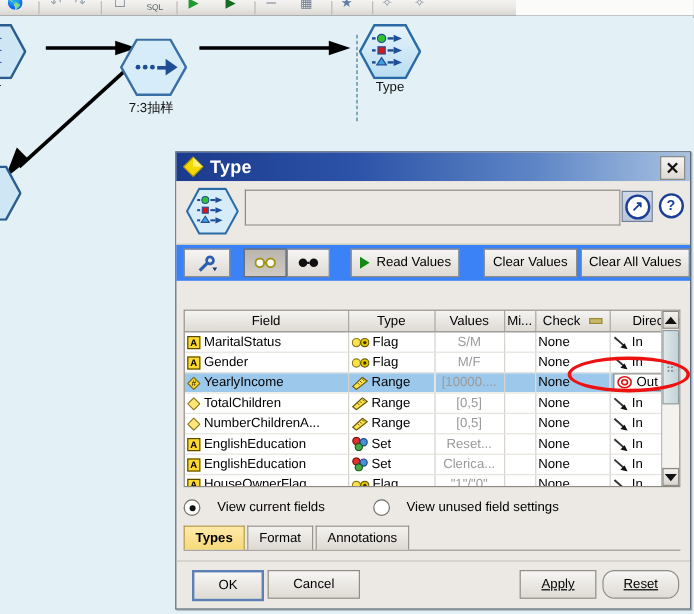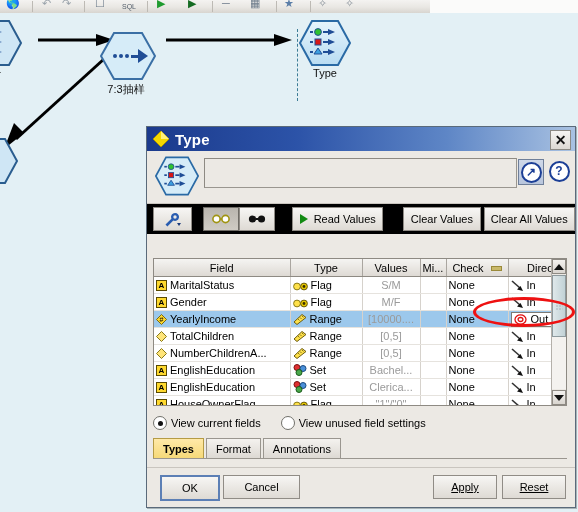--- a/index.html
+++ b/index.html
@@ -85,21 +85,21 @@
   .circ{
     width:17px;height:17px;border-radius:50%;
     border:2px solid #1c3f96;background:#fff;
     display:flex;align-items:center;justify-content:center;
     font-size:12px;font-weight:bold;color:#1c3f96;line-height:1;
   }
 
   
   .dlg-toolbar{
     height:30px;display:flex;align-items:center;padding-left:6px;gap:0;
-    background:#000000;
+    background:#3b82f6;
   }
   .tb-btn{
     height:22px;min-width:26px;padding:0 4px;
     background:linear-gradient(to bottom,#f7f6f4,#dedad4);
     border:1px solid #908c86;
     display:flex;align-items:center;justify-content:center;cursor:pointer;
   }
   .tb-btn.pressed{background:linear-gradient(to bottom,#b9b5ae,#cfcbc4);border:1px solid #6f6c66;}
   .tb-gap{width:12px;}
   .tb-gap-lg{width:18px;}
@@ -183,21 +183,21 @@
     background-image:radial-gradient(#7d8a8e 0.8px, transparent 0.9px);
     background-size:3px 3px;
   }
   .vs-track{position:absolute;left:0;right:0;top:16px;bottom:16px;background:#f4f2ef;}
   .car-up{width:0;height:0;border-left:5px solid transparent;border-right:5px solid transparent;border-bottom:6px solid #111;}
   .car-dn{width:0;height:0;border-left:5px solid transparent;border-right:5px solid transparent;border-top:6px solid #111;}
 
   
   .radio-row{
     position:absolute;left:6px;top:285px;width:414px;height:22px;
-    display:flex;align-items:center;gap:4px;font-size:11px;
+    display:flex;align-items:center;gap:14px;font-size:11px;
   }
   .radio{
     width:12px;height:12px;border-radius:50%;
     border:1px solid #70706a;background:#fff;
     display:inline-flex;align-items:center;justify-content:center;flex:0 0 auto;cursor:pointer;
   }
   .radio .dot{width:5px;height:5px;border-radius:50%;background:#111;}
   .radio-gap{width:12px;}
 
   
@@ -636,21 +636,21 @@
             <td class="c-type">
               <span class="cellflex">
                 <span class="ic-set"><svg width="14" height="12" viewBox="0 0 14 12">
                     <circle cx="4" cy="3.5" r="3" fill="#e03030" stroke="#7a1010"></circle>
                     <circle cx="10" cy="4.5" r="3" fill="#4a90d9" stroke="#1a4a80"></circle>
                     <circle cx="6" cy="8.5" r="3" fill="#4aa84a" stroke="#1a5a1a"></circle>
                   </svg></span>
                 <span>Set</span>
               </span>
             </td>
-            <td class="c-values">Bachel...</td>
+            <td class="c-values">Reset...</td>
             <td class="c-miss"></td>
             <td class="c-check">None</td>
             <td class="c-dir" style="border-right:none;">
               <span class="cellflex">
                 <span class="ic-dirarrow"><svg width="13" height="11" viewBox="0 0 13 11">
                     <line x1="1" y1="1" x2="9" y2="8" stroke="#333" stroke-width="1.6"></line>
                     <polygon points="12,11 6,9.5 9.5,6" fill="#111"></polygon>
                   </svg></span>
                 <span>In</span>
               </span>
@@ -748,19 +748,19 @@
     <div class="tab">Format</div>
     <div class="tab">Annotations</div>
   </div>
 
   <div class="btm">
     <div class="btn default" style="left:13px;width:56px;">OK</div>
     <div class="btn" style="left:76px;width:75px;">Cancel</div>
     <div class="btn" style="right:78px;width:62px;">
         <span class="u">Apply</span>
       </div>
-    <div class="btn" style="right:9px;width:62px;">
+    <div class="btn" style="right:9px;width:62px;border-radius:10px;">
         <span class="u">Reset</span>
       </div>
   </div>
 </div>
 
 <div id="red-ellipse"></div>
 
 </body></html>

